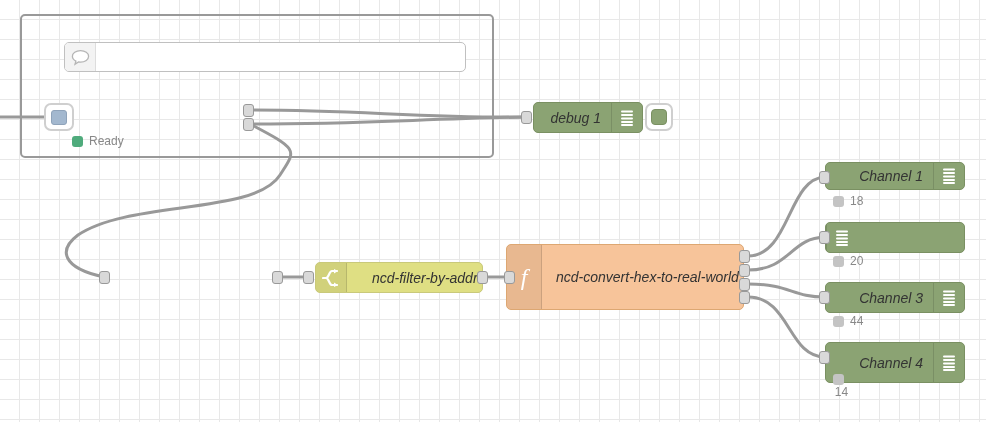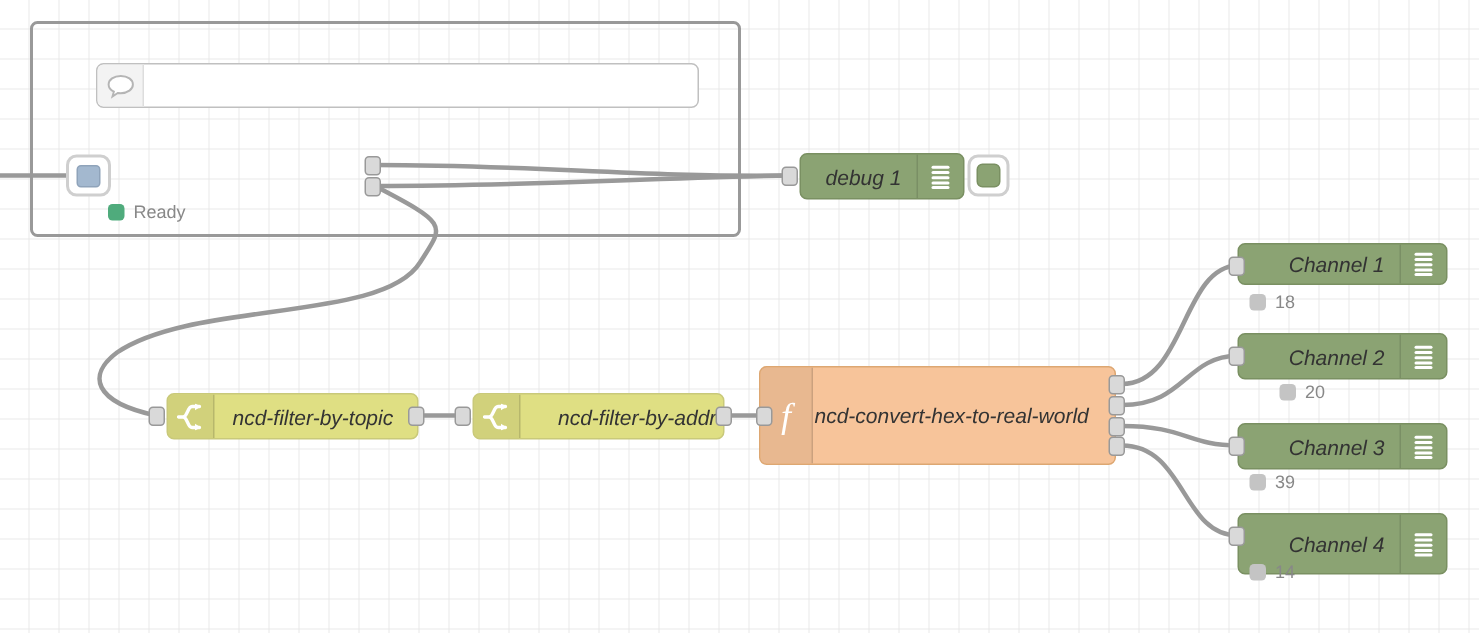--- a/index.html
+++ b/index.html
@@ -278,30 +278,20 @@
           <line x1="3" y1="16" x2="13" y2="16"></line>
         </g>
       </svg>
     </div>
   </div>
   <div class="debug-btn" style="left:645px; top:103px;">
     <div class="debug-btn-inner"></div>
   </div>
 
   <div class="port" style="left:99px; top:271px;"></div>
-  <div class="node" style="left:111px; top:262px; width:168px; height:31px; background:#dfdf83; border-color:#c9c97a;">
-    <div class="node-icon left" style="background:rgba(0,0,0,0.06);">
-      <svg width="18" height="18" viewBox="0 0 18 18" aria-hidden="true">
-        <path d="M15 2 L10 2 C7 2 7 9 4 9 L1 9 M1 9 L4 9 C7 9 7 16 10 16 L15 16" fill="none" stroke="#ffffff" stroke-width="2.2" stroke-linecap="round"></path>
-        <path d="M12 0 L16 2 L12 4.5 Z" fill="#ffffff"></path>
-        <path d="M12 13.5 L16 16 L12 18 Z" fill="#ffffff"></path>
-      </svg>
-    </div>
-    <div class="node-label" style="padding-left:12px;">ncd-filter-by-topic</div>
-  </div>
   <div class="port" style="left:272px; top:271px;"></div>
 
   <div class="port" style="left:303px; top:271px;"></div>
   <div class="node" style="left:315px; top:262px; width:168px; height:31px; background:#dfdf83; border-color:#c9c97a;">
     <div class="node-icon left" style="background:rgba(0,0,0,0.06);">
       <svg width="18" height="18" viewBox="0 0 18 18" aria-hidden="true">
         <path d="M15 2 L10 2 C7 2 7 9 4 9 L1 9 M1 9 L4 9 C7 9 7 16 10 16 L15 16" fill="none" stroke="#ffffff" stroke-width="2.2" stroke-linecap="round"></path>
         <path d="M12 0 L16 2 L12 4.5 Z" fill="#ffffff"></path>
         <path d="M12 13.5 L16 16 L12 18 Z" fill="#ffffff"></path>
       </svg>
@@ -310,21 +300,21 @@
   </div>
   <div class="port" style="left:477px; top:271px;"></div>
 
   <div class="port" style="left:504px; top:271px;"></div>
   <div class="node" style="left:506px; top:244px; width:238px; height:66px; background:#f7c49a; border-color:#dda772;">
     <div class="node-icon left" style="background:rgba(0,0,0,0.06); width:34px;">
       <svg width="16" height="26" viewBox="0 0 16 26" aria-hidden="true">
         <text x="8" y="21" font-family="'Liberation Serif', serif" font-size="24" font-style="italic" fill="#ffffff" text-anchor="middle">f</text>
       </svg>
     </div>
-    <div class="node-label" style="padding-left:1px;">ncd-convert-hex-to-real-world</div>
+    <div class="node-label" style="padding-left:14px;">ncd-convert-hex-to-real-world</div>
   </div>
   <div class="port" style="left:739px; top:250px;"></div>
   <div class="port" style="left:739px; top:264px;"></div>
   <div class="port" style="left:739px; top:278px;"></div>
   <div class="port" style="left:739px; top:291px;"></div>
 
   <div class="port" style="left:819px; top:171px;"></div>
   <div class="node" style="left:825px; top:162px; width:140px; height:28px; background:#8ba373; border-color:#7a9062;">
     <div class="node-label" style="justify-content:flex-end; padding-right:10px;">Channel 1</div>
     <div class="node-icon right">
@@ -339,34 +329,33 @@
       </svg>
     </div>
   </div>
   <div class="node-status" style="left:833px; top:194px;">
     <span class="status-dot" style="background:#c4c4c4;"></span>
     <span>18</span>
   </div>
 
   <div class="port" style="left:819px; top:231px;"></div>
   <div class="node" style="left:825px; top:222px; width:140px; height:31px; background:#8ba373; border-color:#7a9062;">
-    <div class="node-label" style="justify-content:flex-end; padding-right:10px;">Channel 2</div>
-    <div class="node-icon right">
-      <svg width="16" height="18" viewBox="0 0 16 18" aria-hidden="true">
-        <g stroke="#ffffff" stroke-width="2" stroke-linecap="round">
-          <line x1="3" y1="2.5" x2="13" y2="2.5"></line>
-          <line x1="3" y1="6" x2="13" y2="6"></line>
-          <line x1="3" y1="9.5" x2="13" y2="9.5"></line>
-          <line x1="3" y1="13" x2="13" y2="13"></line>
-          <line x1="3" y1="16" x2="13" y2="16"></line>
-        </g>
-      </svg>
-    </div>
-  </div>
-  <div class="node-status" style="left:833px; top:254px;margin-left:20px;">
+    <div class="node-icon right">
+      <svg width="16" height="18" viewBox="0 0 16 18" aria-hidden="true">
+        <g stroke="#ffffff" stroke-width="2" stroke-linecap="round">
+          <line x1="3" y1="2.5" x2="13" y2="2.5"></line>
+          <line x1="3" y1="6" x2="13" y2="6"></line>
+          <line x1="3" y1="9.5" x2="13" y2="9.5"></line>
+          <line x1="3" y1="13" x2="13" y2="13"></line>
+          <line x1="3" y1="16" x2="13" y2="16"></line>
+        </g>
+      </svg>
+    </div>
+  </div>
+  <div class="node-status" style="left:833px; top:254px;">
     <span class="status-dot" style="background:#c4c4c4;"></span>
     <span>20</span>
   </div>
 
   <div class="port" style="left:819px; top:291px;"></div>
   <div class="node" style="left:825px; top:282px; width:140px; height:31px; background:#8ba373; border-color:#7a9062;">
     <div class="node-label" style="justify-content:flex-end; padding-right:10px;">Channel 3</div>
     <div class="node-icon right">
       <svg width="16" height="18" viewBox="0 0 16 18" aria-hidden="true">
         <g stroke="#ffffff" stroke-width="2" stroke-linecap="round">
@@ -374,36 +363,36 @@
           <line x1="3" y1="6" x2="13" y2="6"></line>
           <line x1="3" y1="9.5" x2="13" y2="9.5"></line>
           <line x1="3" y1="13" x2="13" y2="13"></line>
           <line x1="3" y1="16" x2="13" y2="16"></line>
         </g>
       </svg>
     </div>
   </div>
   <div class="node-status" style="left:833px; top:314px;">
     <span class="status-dot" style="background:#c4c4c4;"></span>
-    <span>39</span>
+    <span>44</span>
   </div>
 
   <div class="port" style="left:819px; top:351px;"></div>
   <div class="node" style="left:825px; top:342px; width:140px; height:41px; background:#8ba373; border-color:#7a9062;">
     <div class="node-label" style="justify-content:flex-end; padding-right:10px;">Channel 4</div>
     <div class="node-icon right">
       <svg width="16" height="18" viewBox="0 0 16 18" aria-hidden="true">
         <g stroke="#ffffff" stroke-width="2" stroke-linecap="round">
           <line x1="3" y1="2.5" x2="13" y2="2.5"></line>
           <line x1="3" y1="6" x2="13" y2="6"></line>
           <line x1="3" y1="9.5" x2="13" y2="9.5"></line>
           <line x1="3" y1="13" x2="13" y2="13"></line>
           <line x1="3" y1="16" x2="13" y2="16"></line>
         </g>
       </svg>
     </div>
   </div>
-  <div class="node-status" style="left:833px; top:374px;">
+  <div class="node-status" style="left:833px; top:374px;flex-direction:column;">
     <span class="status-dot" style="background:#c4c4c4;"></span>
     <span>14</span>
   </div>
 
 </div>
 
 </body></html>

